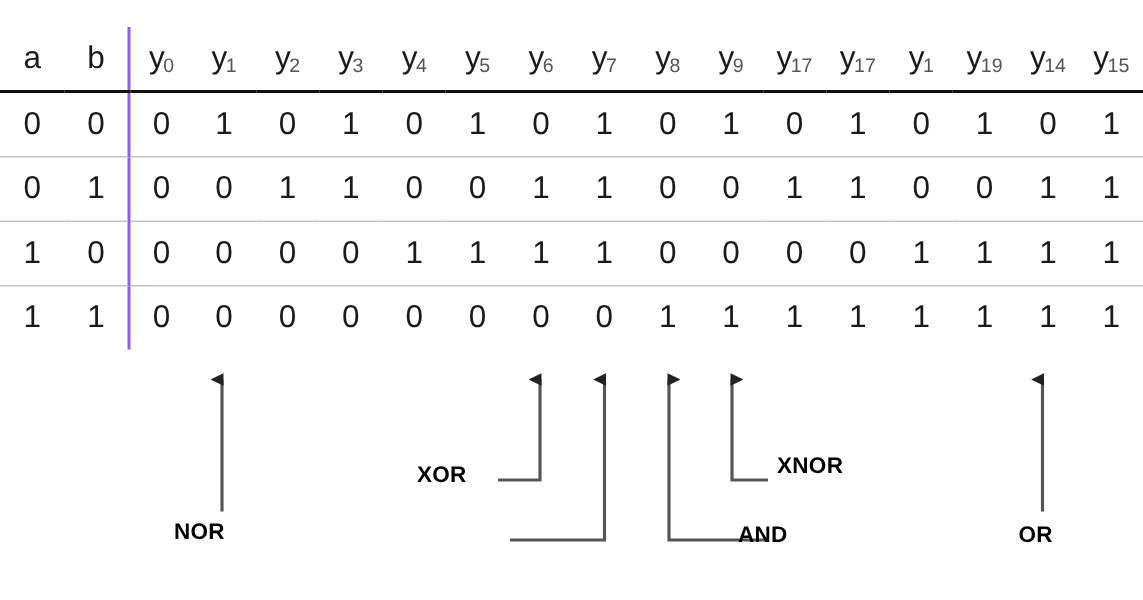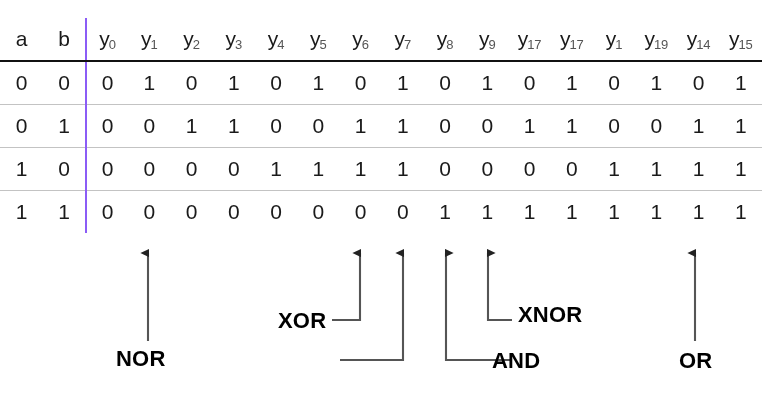--- a/index.html
+++ b/index.html
@@ -95,21 +95,21 @@
     width: 762px;
     height: 400px;
     pointer-events: none;
   }
   .anno-layer svg { display: block; }
 
   .anno-text {
     position: absolute;
     font-family: "Liberation Sans", sans-serif;
     font-weight: bold;
-    font-size: 22px;
+    font-size: 15px;
     color: #000000;
     white-space: nowrap;
     letter-spacing: 0.2px;
   }
 </style>
 </head>
 <body>
 
 <div id="root">
 

